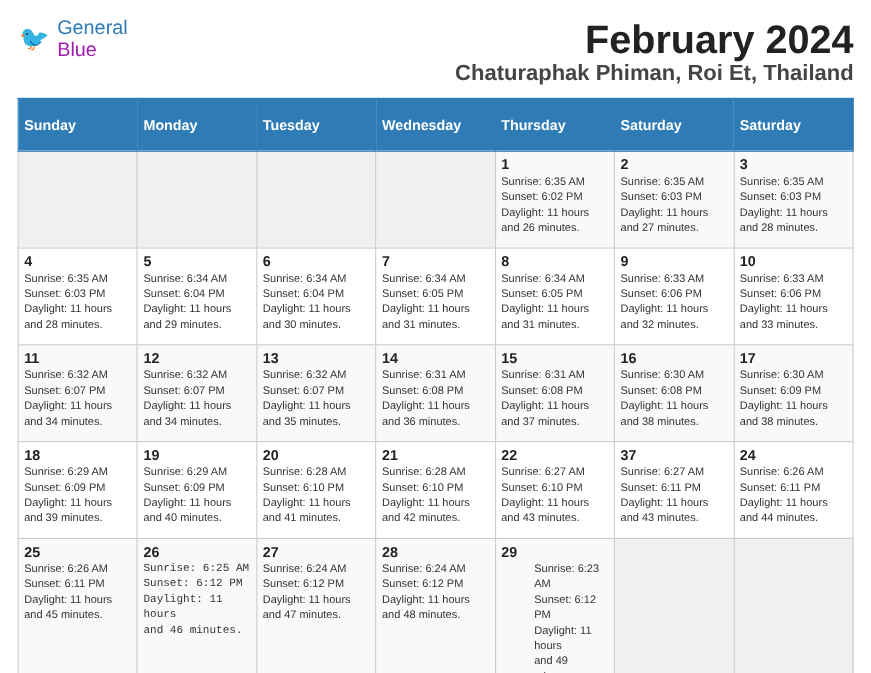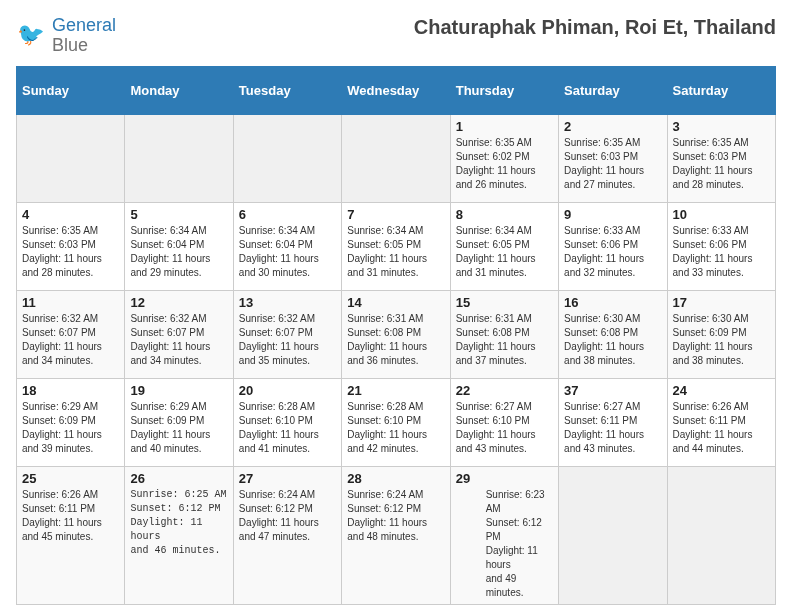--- a/index.html
+++ b/index.html
@@ -94,24 +94,25 @@
 </head>
 <body>
 
 <div class="header">
   <div class="logo">
     <svg class="logo-bird" viewBox="0 0 40 40">
       <text x="2" y="28" font-size="28" fill="#2e7bb5">🐦</text>
     </svg>
     <div class="logo-text">
       <div><span>General</span></div>
-      <div><span style="color:#737373">Blue</span></div>
+      <div><span style="color:#a21caf">Blue</span></div>
     </div>
   </div>
   <div class="title-block">
+    <div class="month-title">February 2024</div>
     <div class="subtitle">Chaturaphak Phiman, Roi Et, Thailand</div>
   </div>
 </div>
 
 <table>
   <thead>
     <tr id="days-header">
     <th>Sunday</th>
         <th>Monday</th>
         <th>Tuesday</th>

